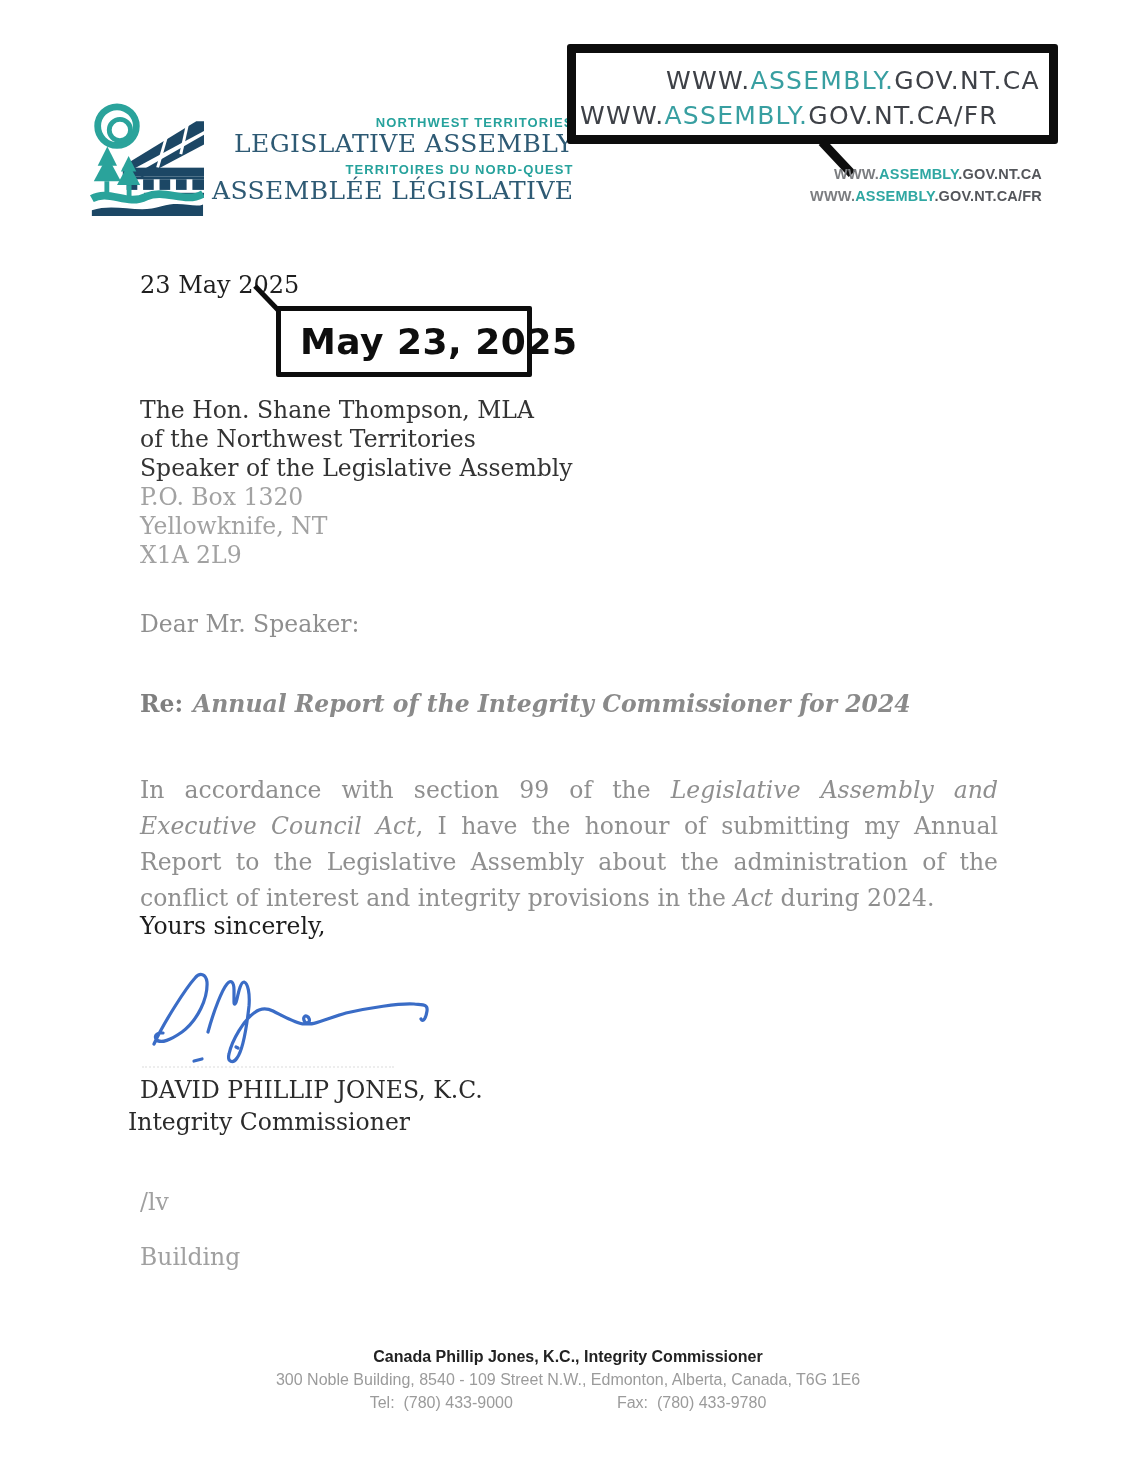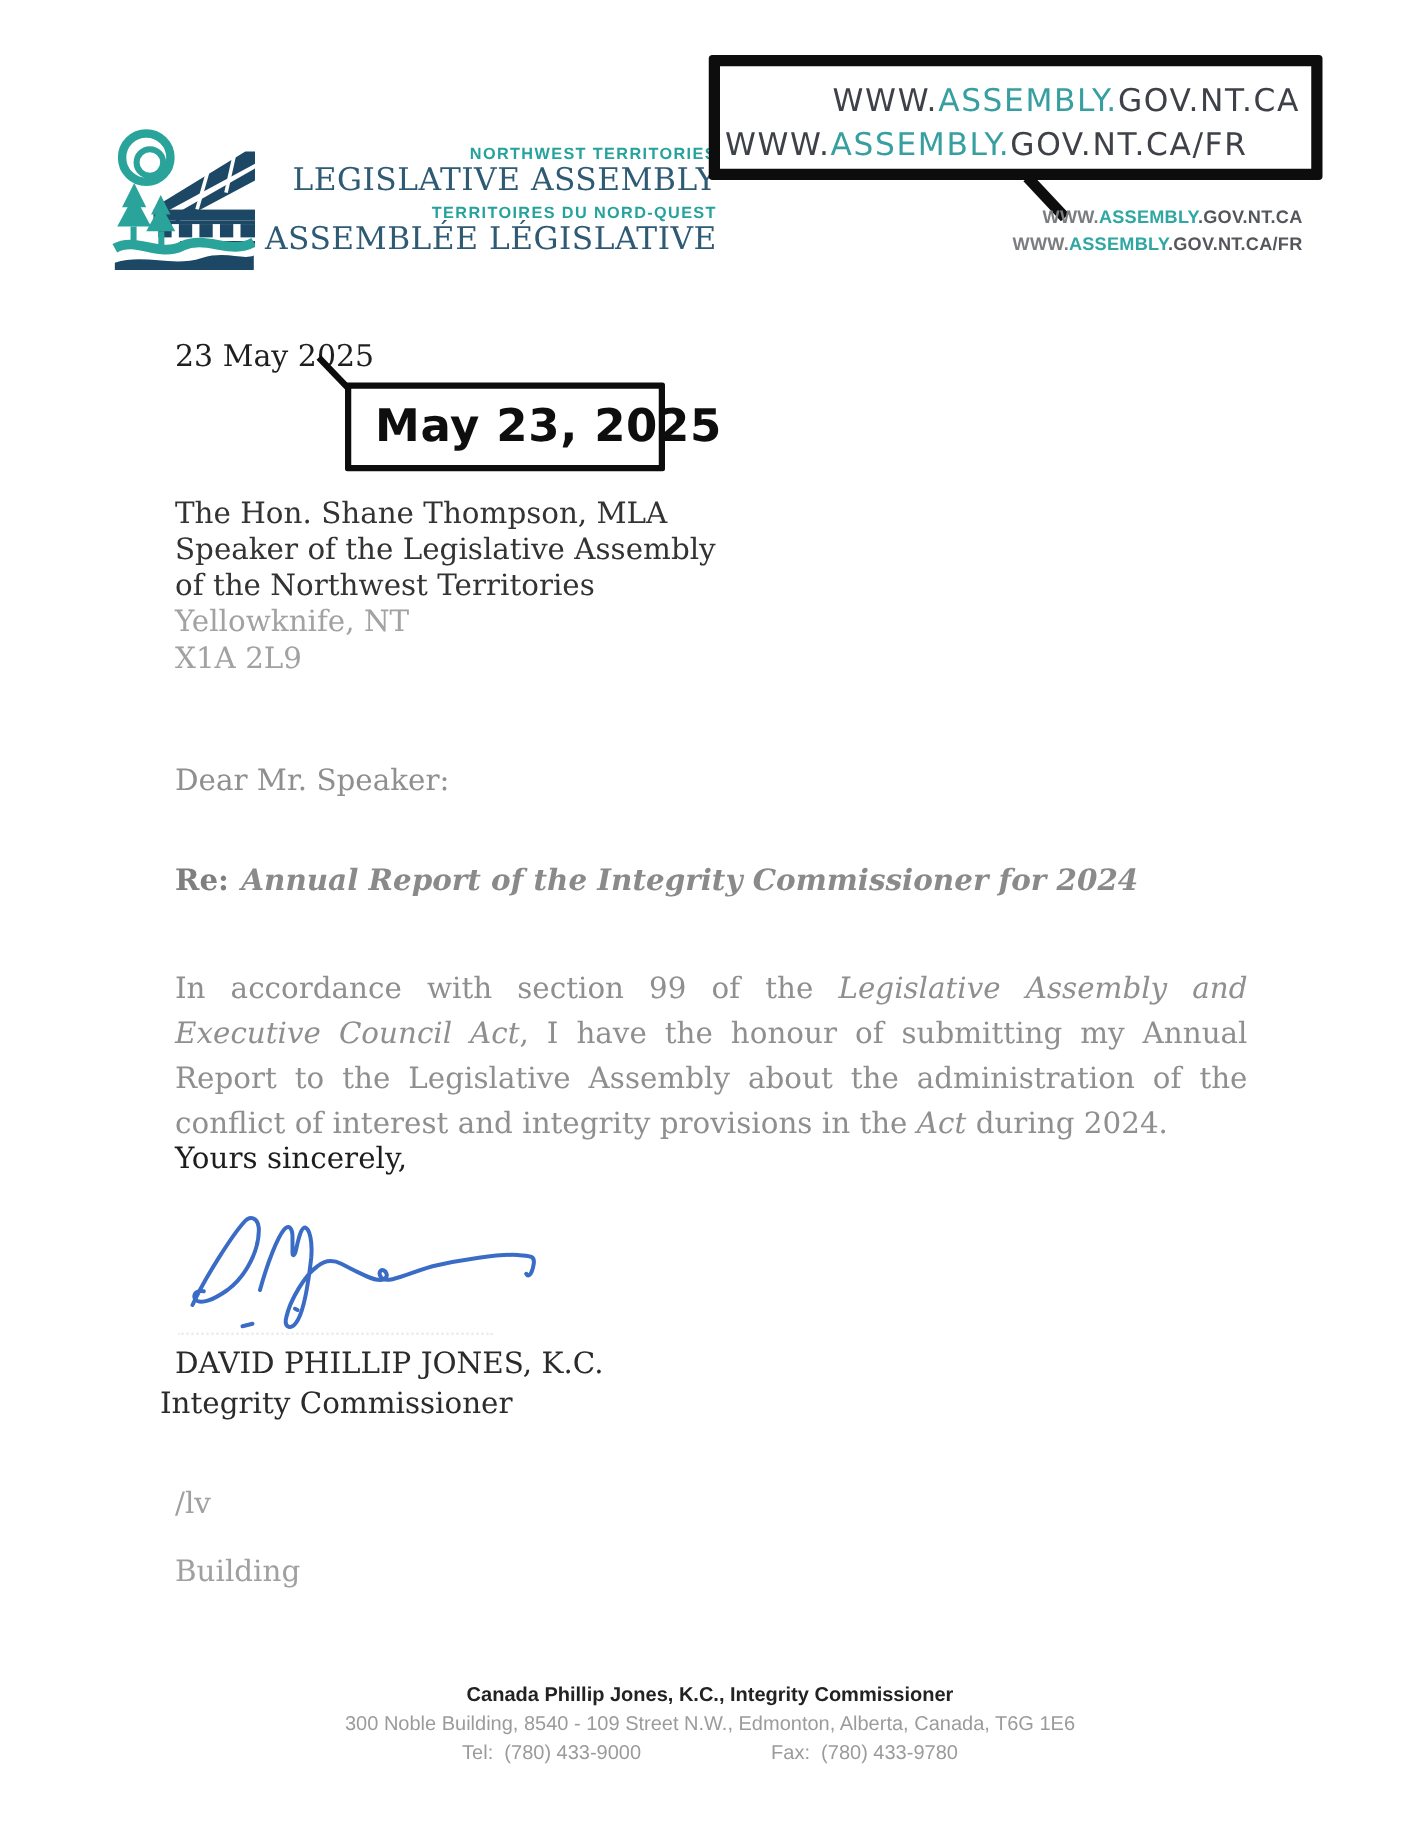--- a/index.html
+++ b/index.html
@@ -161,22 +161,23 @@
   <div class="date-original">23 May 2025</div>
   <svg class="tail" style="left:250px;top:282px;" width="34" height="32" aria-hidden="true">
     <line x1="5" y1="4" x2="29" y2="29" stroke="#0d0d0d" stroke-width="5"></line>
   </svg>
   <div class="date-box">
     <span>May 23, 2025</span>
   </div>
 
   <div class="recipient">
     <div class="dark-line">The Hon. Shane Thompson, MLA</div>
+    <div class="dark-line">of the Northwest Territories</div>
     <div class="dark-line">Speaker of the Legislative Assembly</div>
-    <div class="dark-line">of the Northwest Territories</div>
+    <div class="gray-line">P.O. Box 1320</div>
     <div class="gray-line">Yellowknife, NT</div>
     <div class="gray-line">X1A 2L9</div>
   </div>
 
   <div class="salutation">Dear Mr. Speaker:</div>
 
   <div class="re-label">Re:</div>
   <div class="re-subject">Annual Report of the Integrity Commissioner for 2024</div>
 
   <div class="body-par">

